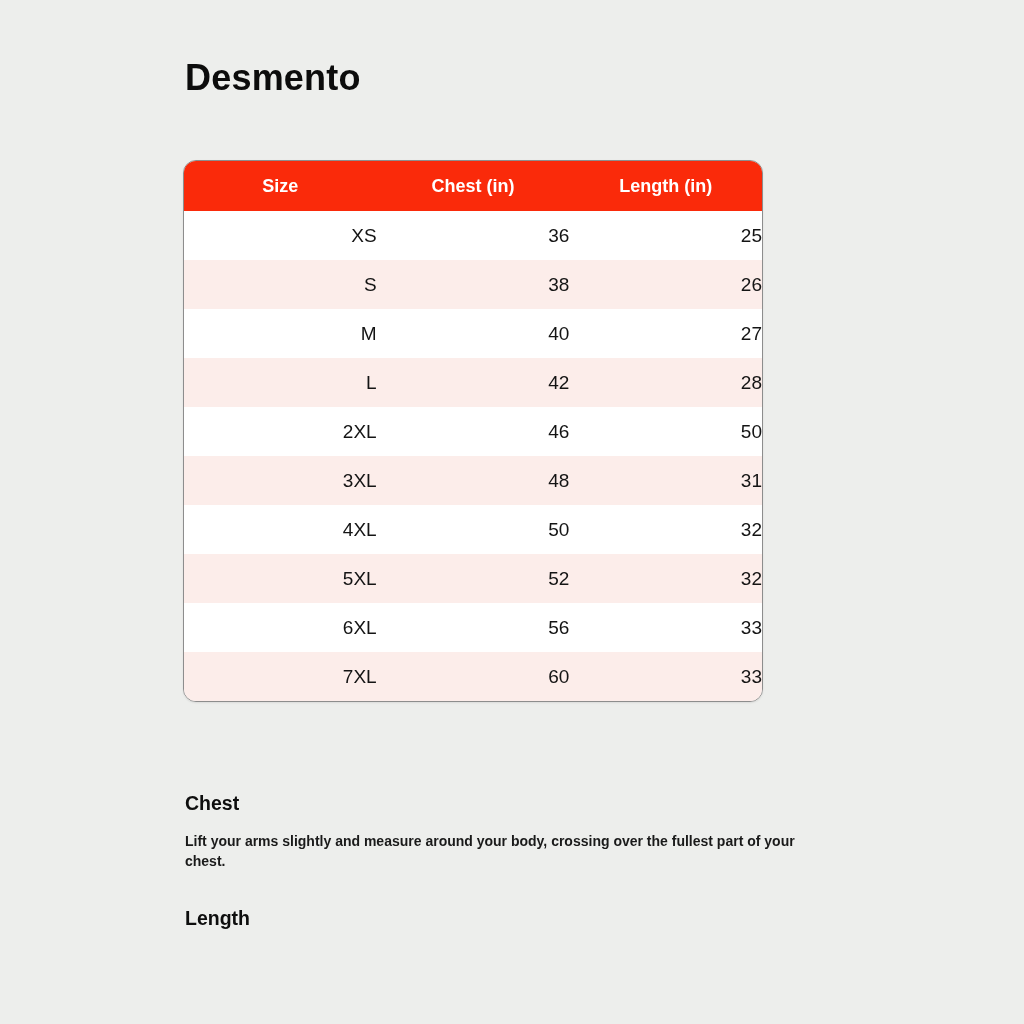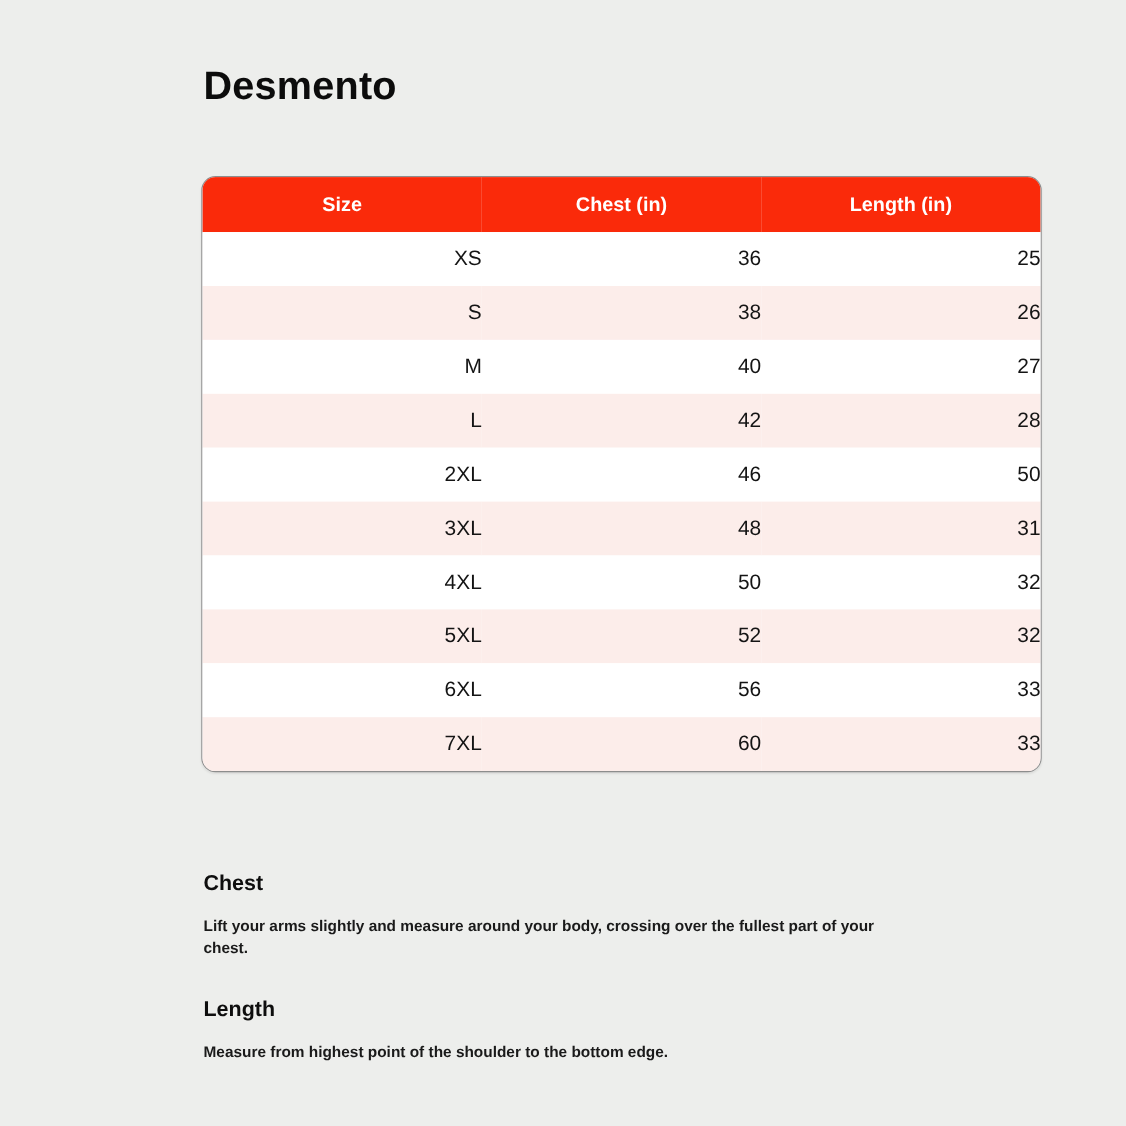--- a/index.html
+++ b/index.html
@@ -33,21 +33,21 @@
     left: 185px;
     top: 111px;
     font-size: 24px;
     font-weight: 600;
     color: #101010;
   }
   .table-wrap {
     position: absolute;
     left: 183px;
     top: 160px;
-    width: 764px;
+    width: 580px;
     background: var(--row, #FFFFFF);
     border: 1.5px solid var(--border, #8D8D8D);
     border-radius: 13px;
     overflow: hidden;
     box-shadow: 0 1px 2px rgba(0,0,0,0.08);
     box-sizing: border-box;
   }
   table.size-table {
     width: 100%;
     border-collapse: collapse;
@@ -166,15 +166,14 @@
             <td>33</td>
           </tr>
         </tbody>
     </table>
   </div>
 
   <div class="note-heading chest">Chest</div>
   <div class="note-body chest">Lift your arms slightly and measure around your body, crossing over the fullest part of your chest.</div>
 
   <div class="note-heading length">Length</div>
-  <div class="note-body length">Measure from highest point of the shoulder to the bottom edge.</div>
 
 </div>
 
 </body></html>

